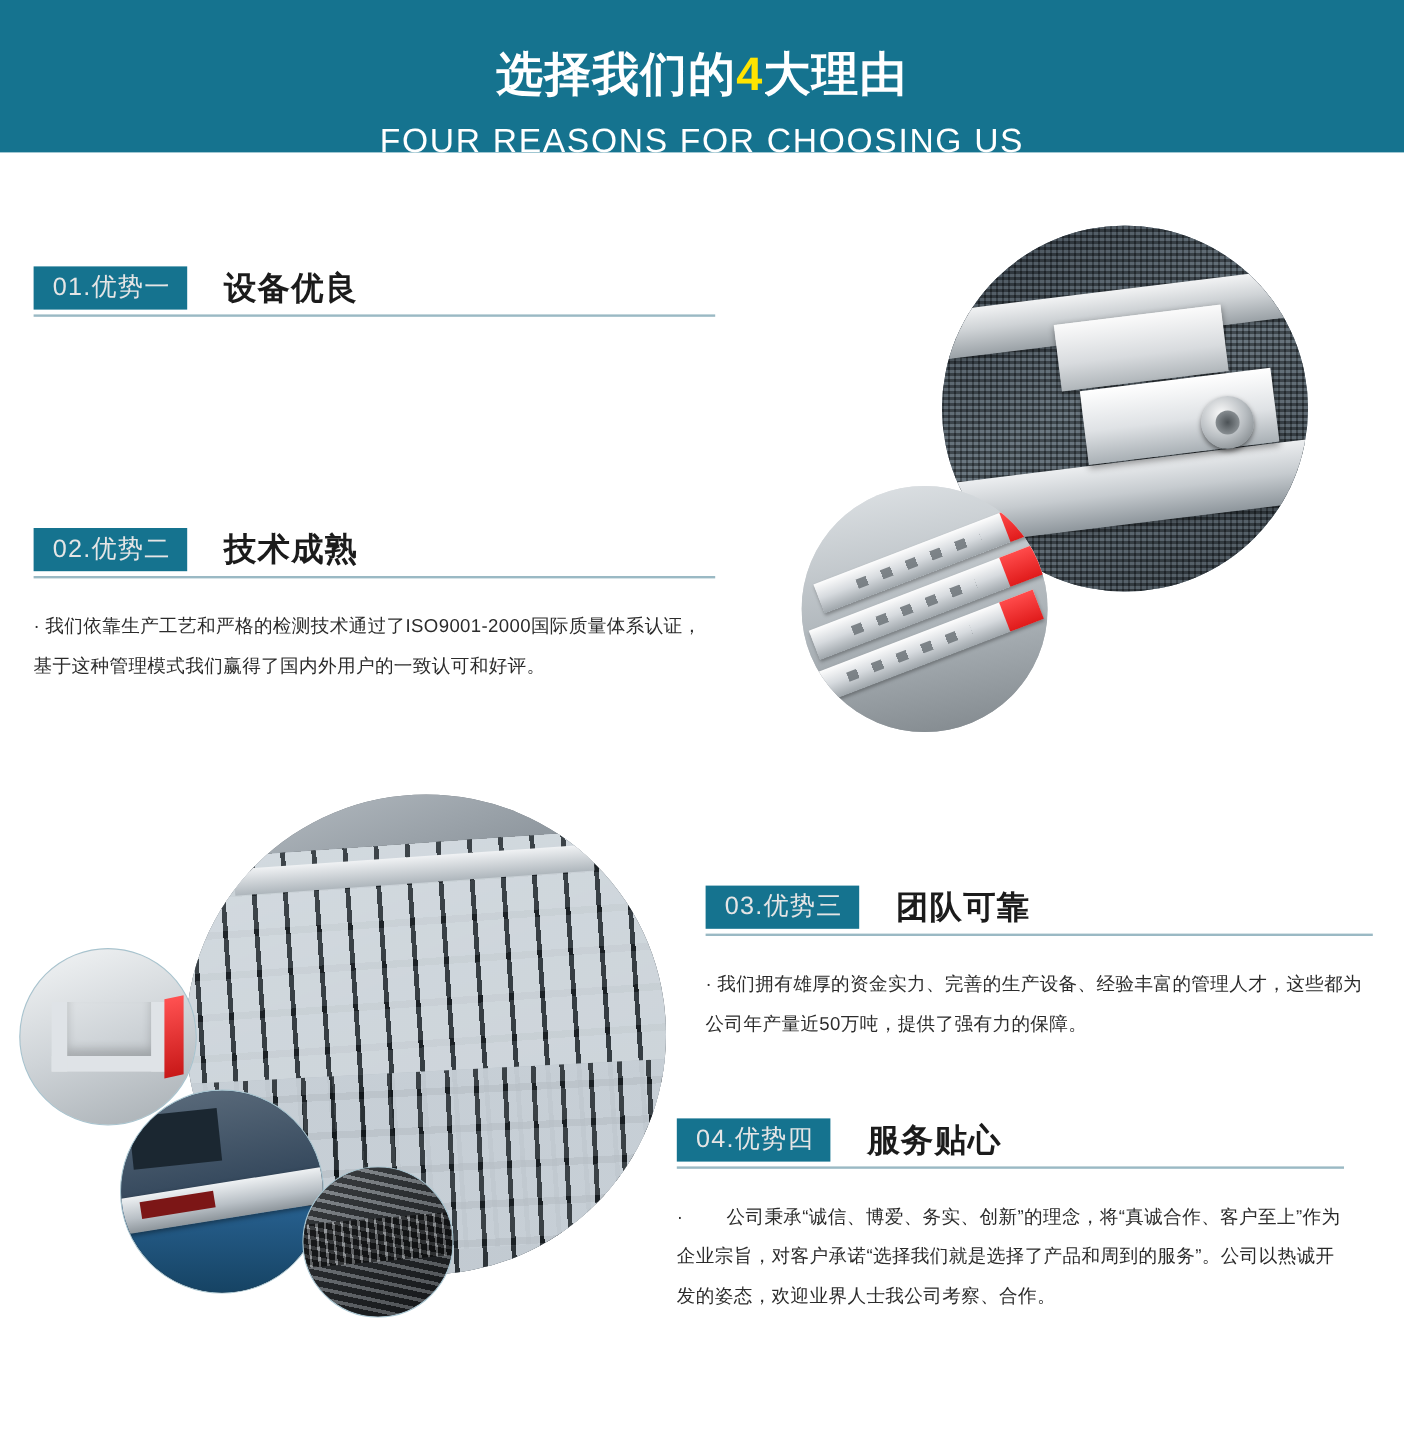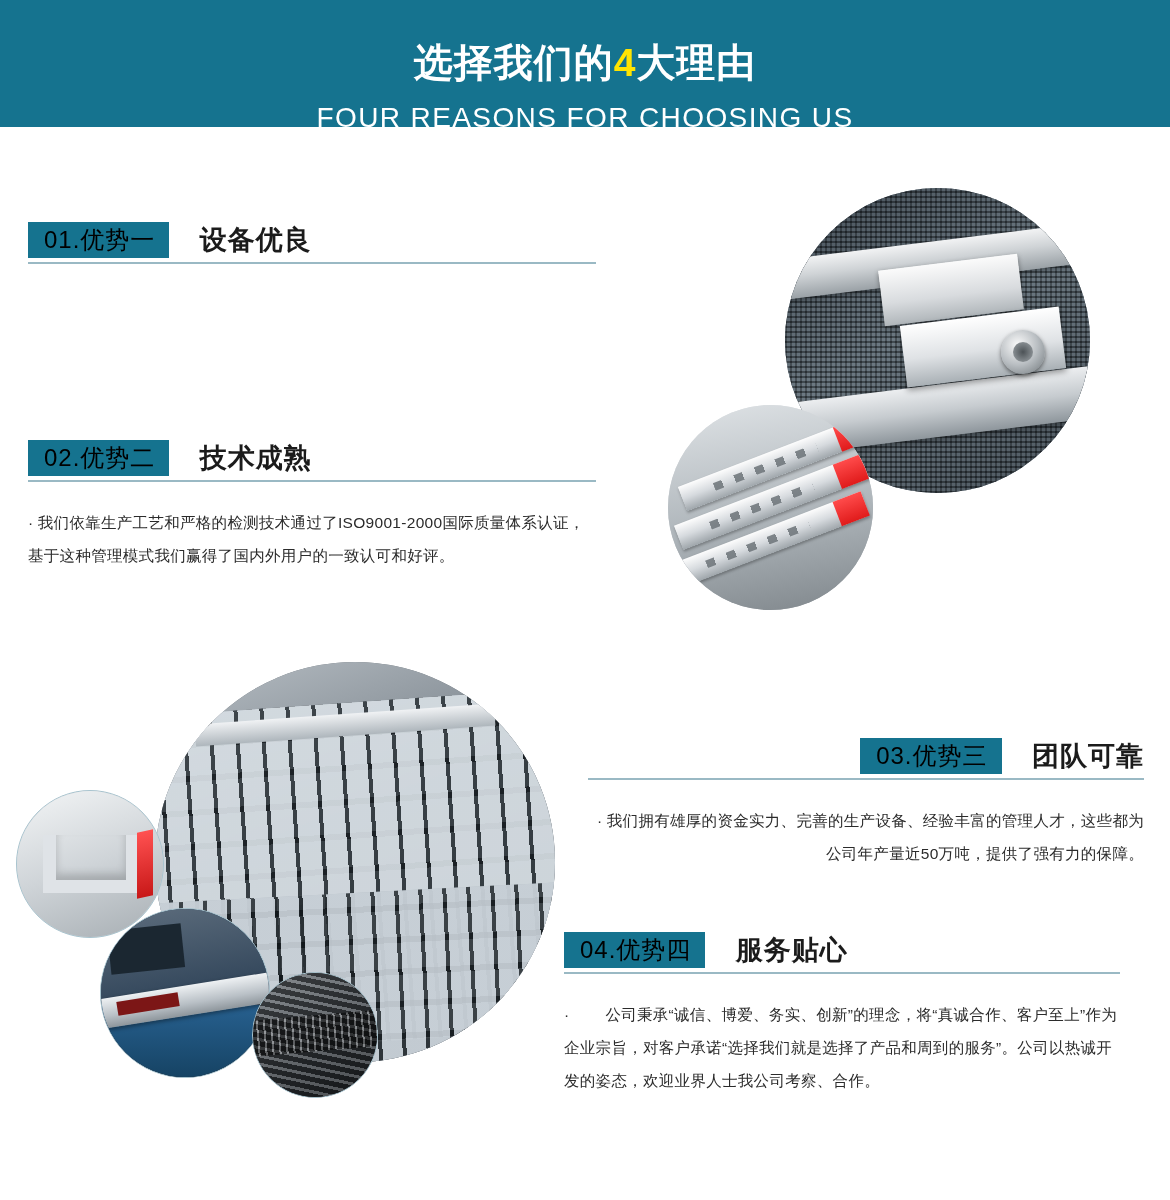--- a/index.html
+++ b/index.html
@@ -45,22 +45,22 @@
 
   
   .block { position: absolute; }
   .block-head {
     position: relative;
     height: 40px;
   }
   .badge {
     display: inline-block;
     background: #15738f;
-    color: #000000;
-    font-size: 24px;
+    color: #e5e5e5;
+    font-size: 21px;
     line-height: 36px;
     height: 36px;
     padding: 0 14px 0 16px;
     letter-spacing: 1px;
     vertical-align: top;
   }
   .block-title {
     display: inline-block;
     font-size: 27px;
     font-weight: bold;
@@ -84,21 +84,21 @@
     color: #2b2b2b;
     letter-spacing: 0.3px;
   }
   .block-body .bullet { letter-spacing: 0; }
 
   
   #block-1 { left: 28px; top: 222px; width: 568px; }
   #block-1 .rule { width: 568px; }
   #block-2 { left: 28px; top: 440px; width: 568px; }
   #block-2 .rule { width: 568px; }
-  #block-3 { left: 588px; top: 738px; width: 556px; text-align: right; }
+  #block-3 { left: 588px; top: 738px; width: 556px; }
   #block-3 .rule { width: 556px; }
   #block-4 { left: 564px; top: 932px; width: 556px; }
   #block-4 .rule { width: 556px; }
 
   
   .circle { position: absolute; border-radius: 50%; overflow: hidden; }
 
   
   #photo-clamp {
     left: 785px; top: 188px;

